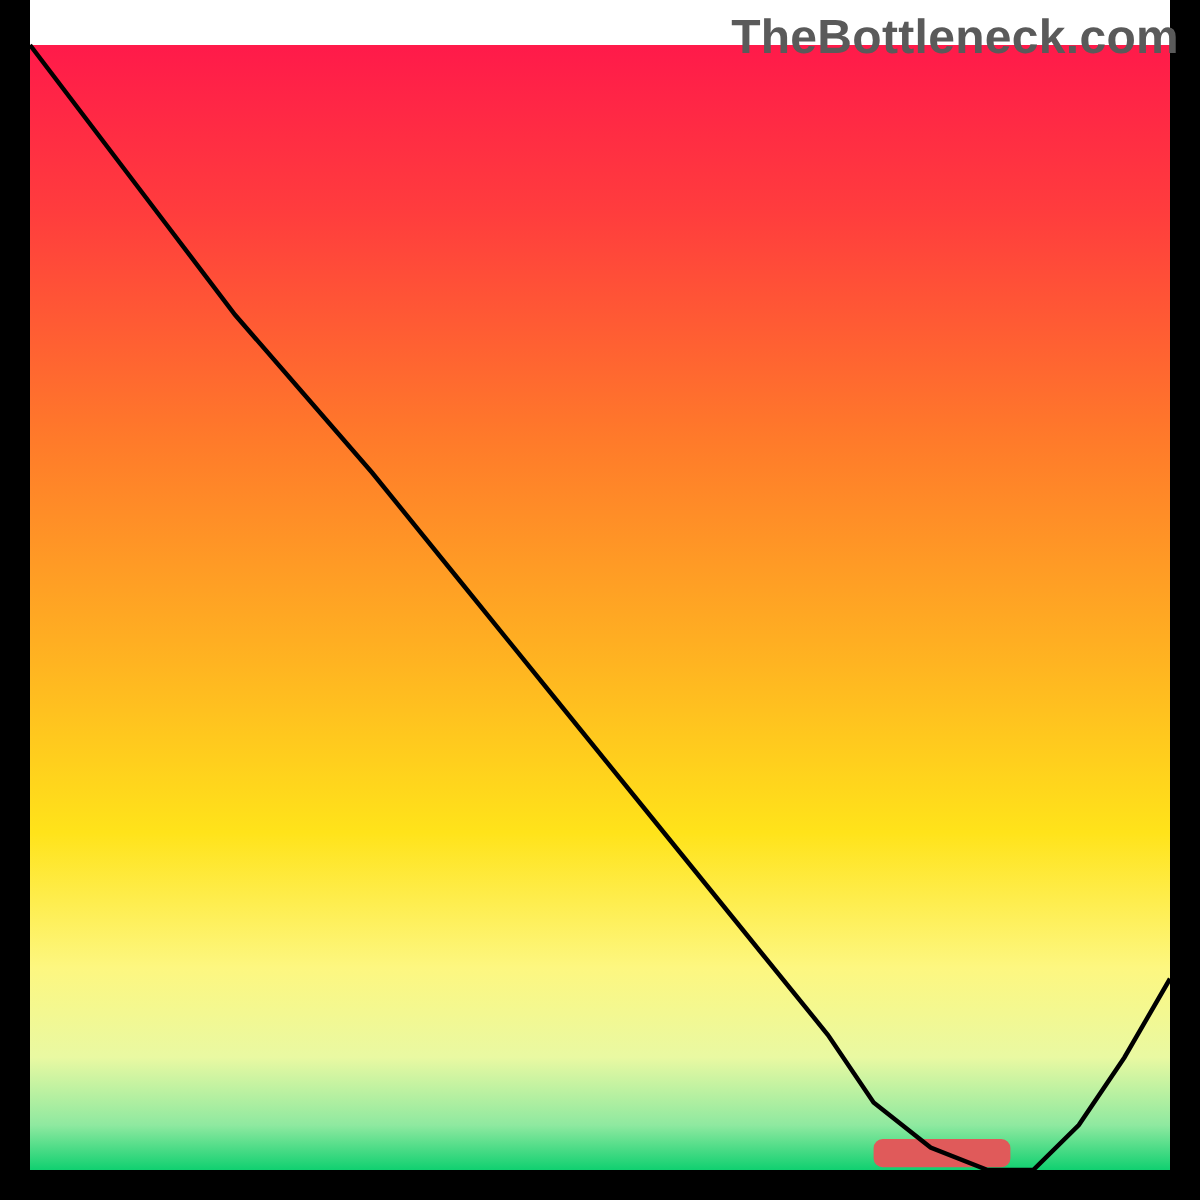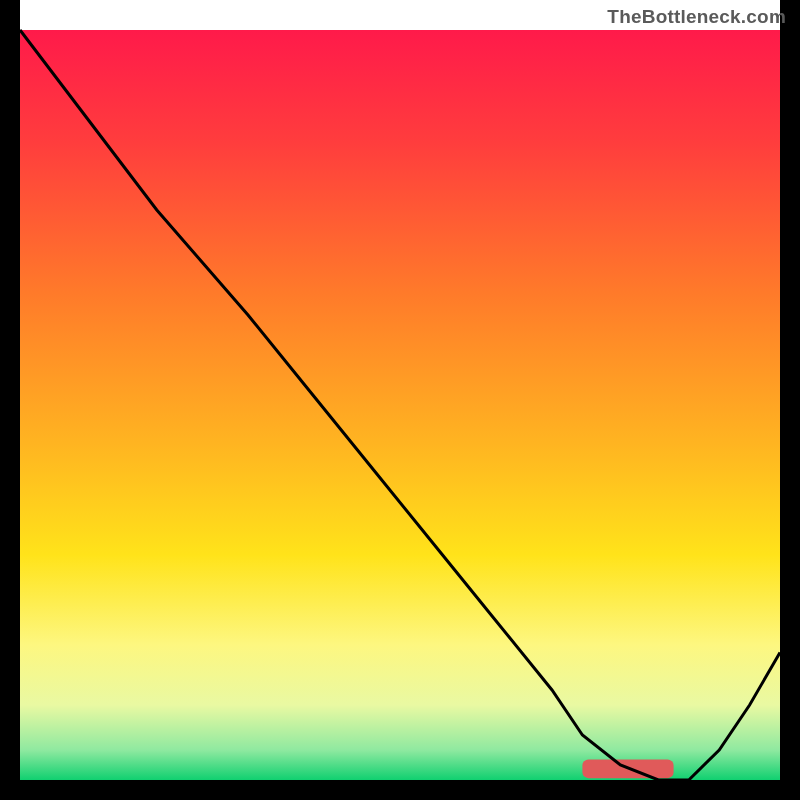--- a/index.html
+++ b/index.html
@@ -13,21 +13,21 @@
   }
   .chart-container {
     position: relative;
     width: 800px;
     height: 800px;
   }
   .watermark {
     position: absolute;
     top: 6px;
     right: 14px;
-    font-size: 19px;
+    font-size: 32px;
     font-weight: 600;
     color: #5a5a5a;
     letter-spacing: 0.2px;
     z-index: 10;
   }
   svg.plot {
     position: absolute;
     left: 0;
     top: 0;
   }

